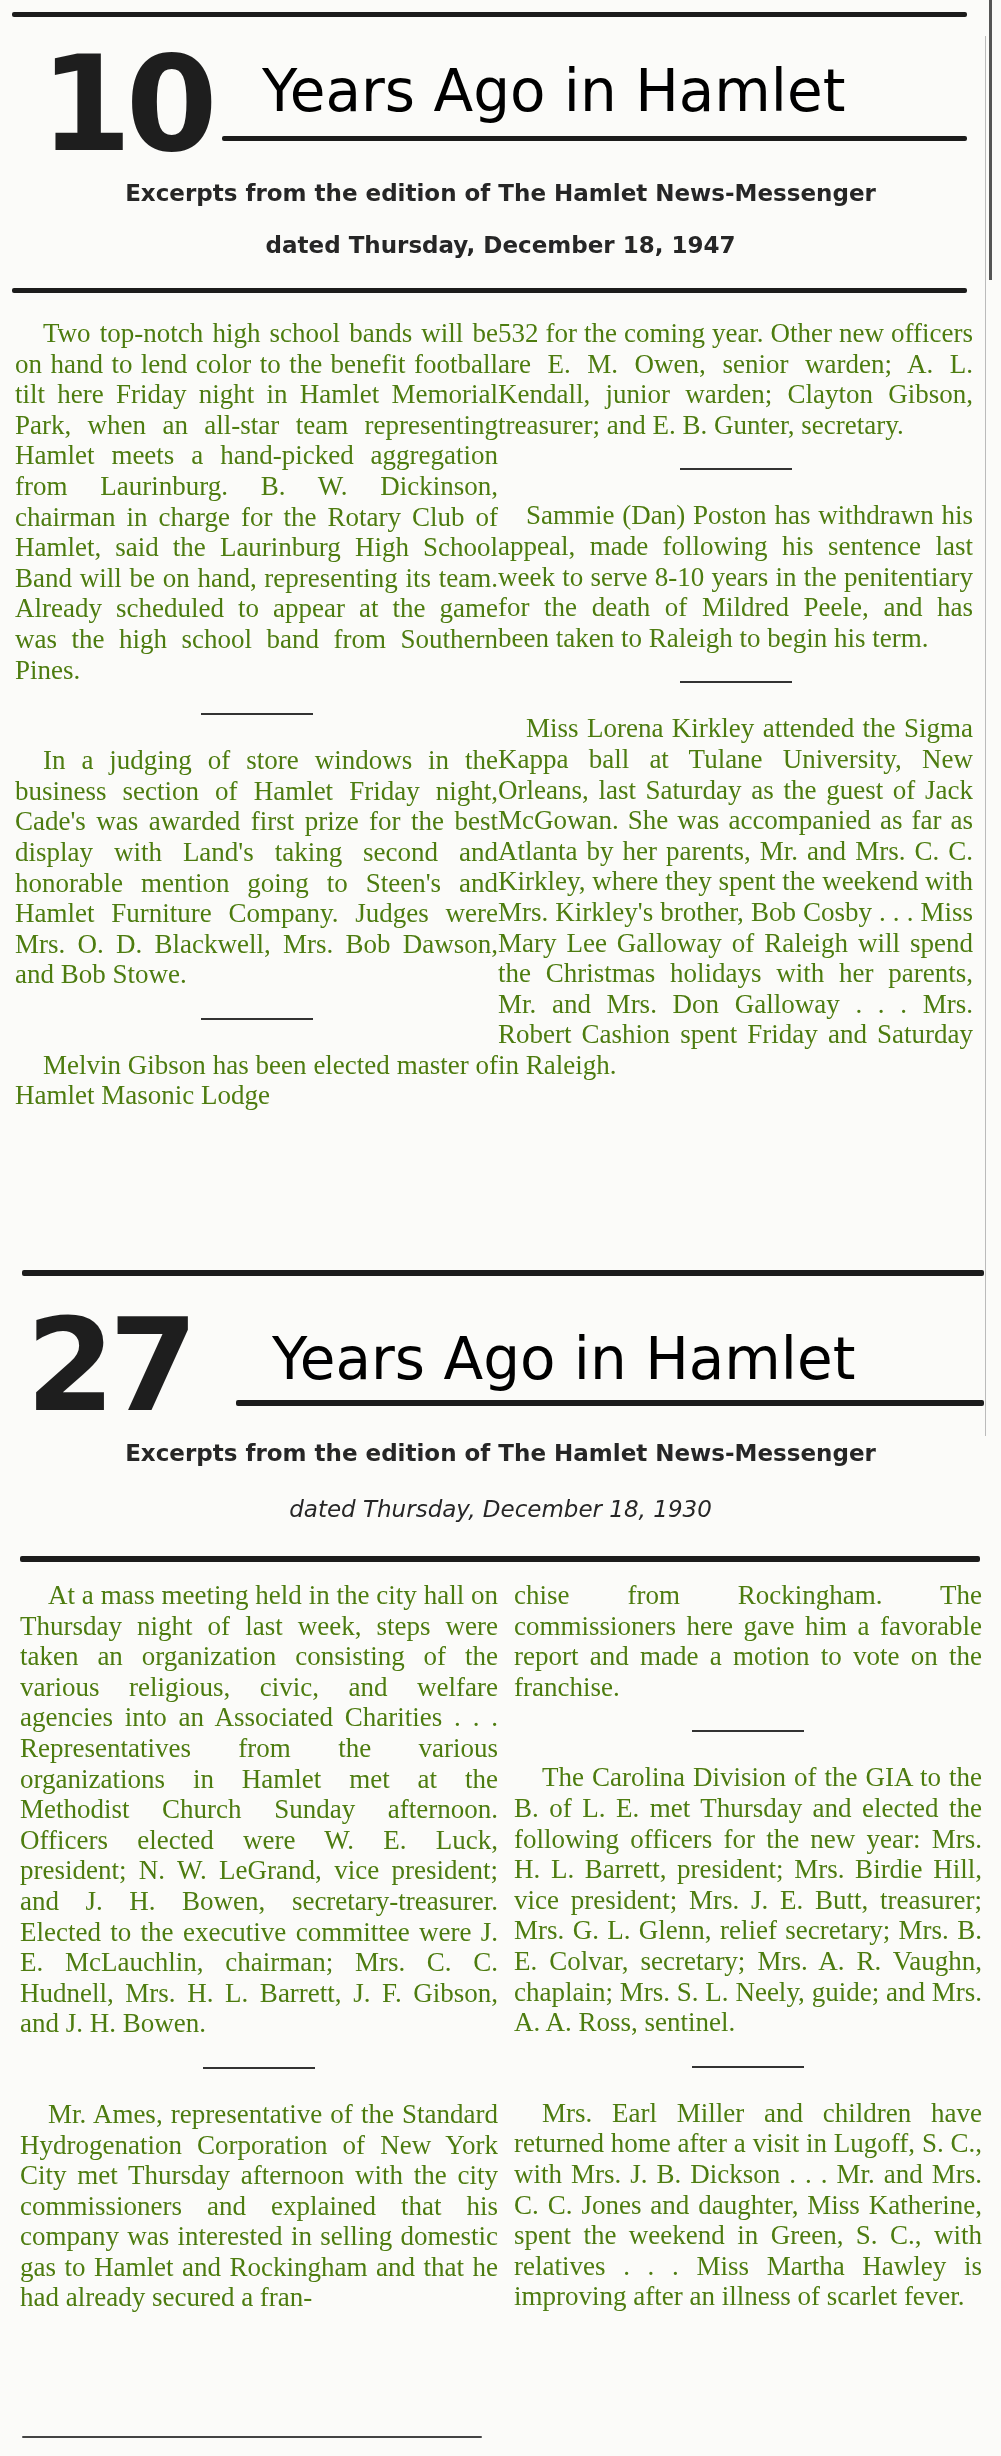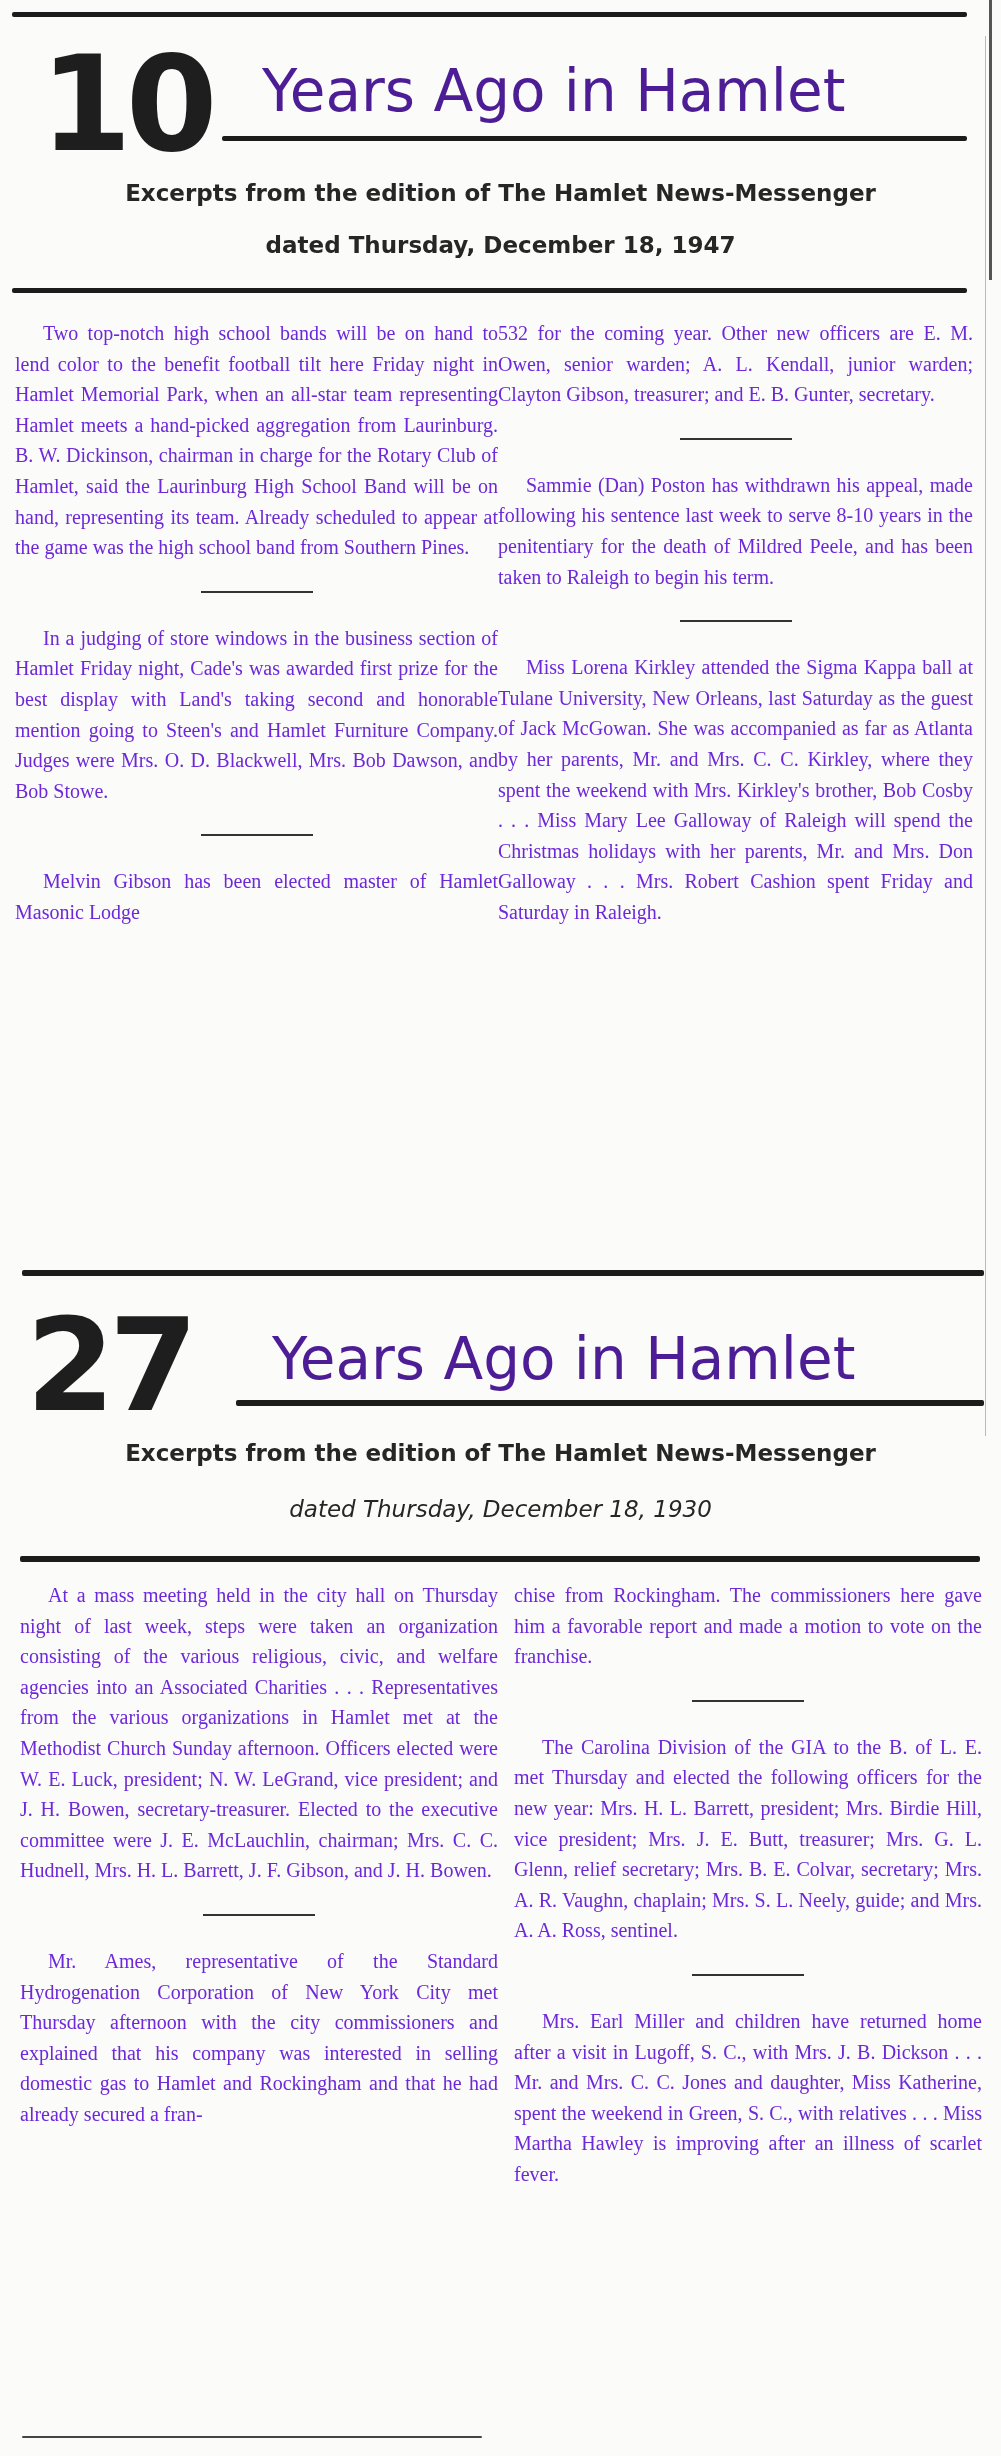--- a/index.html
+++ b/index.html
@@ -7,26 +7,26 @@
          font-family: "Liberation Serif", serif; color: #2a2a2a; }
   .page { position: absolute; left: 0; top: 0; width: 1001px; height: 2456px; }
   .right-edge { position: absolute; left: 989px; top: 0; width: 3px; height: 280px; background: #555; }
   .right-edge2 { position: absolute; left: 985px; top: 36px; width: 1px; height: 1400px; background: #bbb; }
 
   .section { position: absolute; left: 0; width: 1001px; padding-left: 22px; }
   .rule { position: absolute; height: 6px; background: #1c1c1c; border-radius: 2px; }
   .big-num { position: absolute; font-family: "DejaVu Sans", sans-serif; font-weight: bold;
              color: #1e1e1e; line-height: 1; letter-spacing: -6px; }
   .heading { position: absolute; font-family: "DejaVu Sans", sans-serif; font-weight: normal;
-             color: #4c1d95; line-height: 1; white-space: nowrap; }
+             color: #000000; line-height: 1; white-space: nowrap; }
   .subline { position: absolute; left: 0; width: 1001px; text-align: center;
              font-family: "DejaVu Sans", sans-serif; font-weight: bold; color: #262626;
              white-space: nowrap; }
-  .col { position: absolute; width: 483px; font-size: 20px; line-height: 30.6px;
-         text-align: justify; color: #6d28d9; }
+  .col { position: absolute; width: 483px; font-size: 27px; line-height: 30.6px;
+         text-align: justify; color: #4d7c0f; }
   .col p { margin: 0; text-indent: 28px; }
   .col p.cont { text-indent: 0; }
   .col .sep { width: 112px; height: 2px; background: #333; margin: 28px auto 30px auto; }
 </style>
 </head>
 <body>
 
 <div class="page">
   <div class="right-edge"></div>
   <div class="right-edge2"></div>

